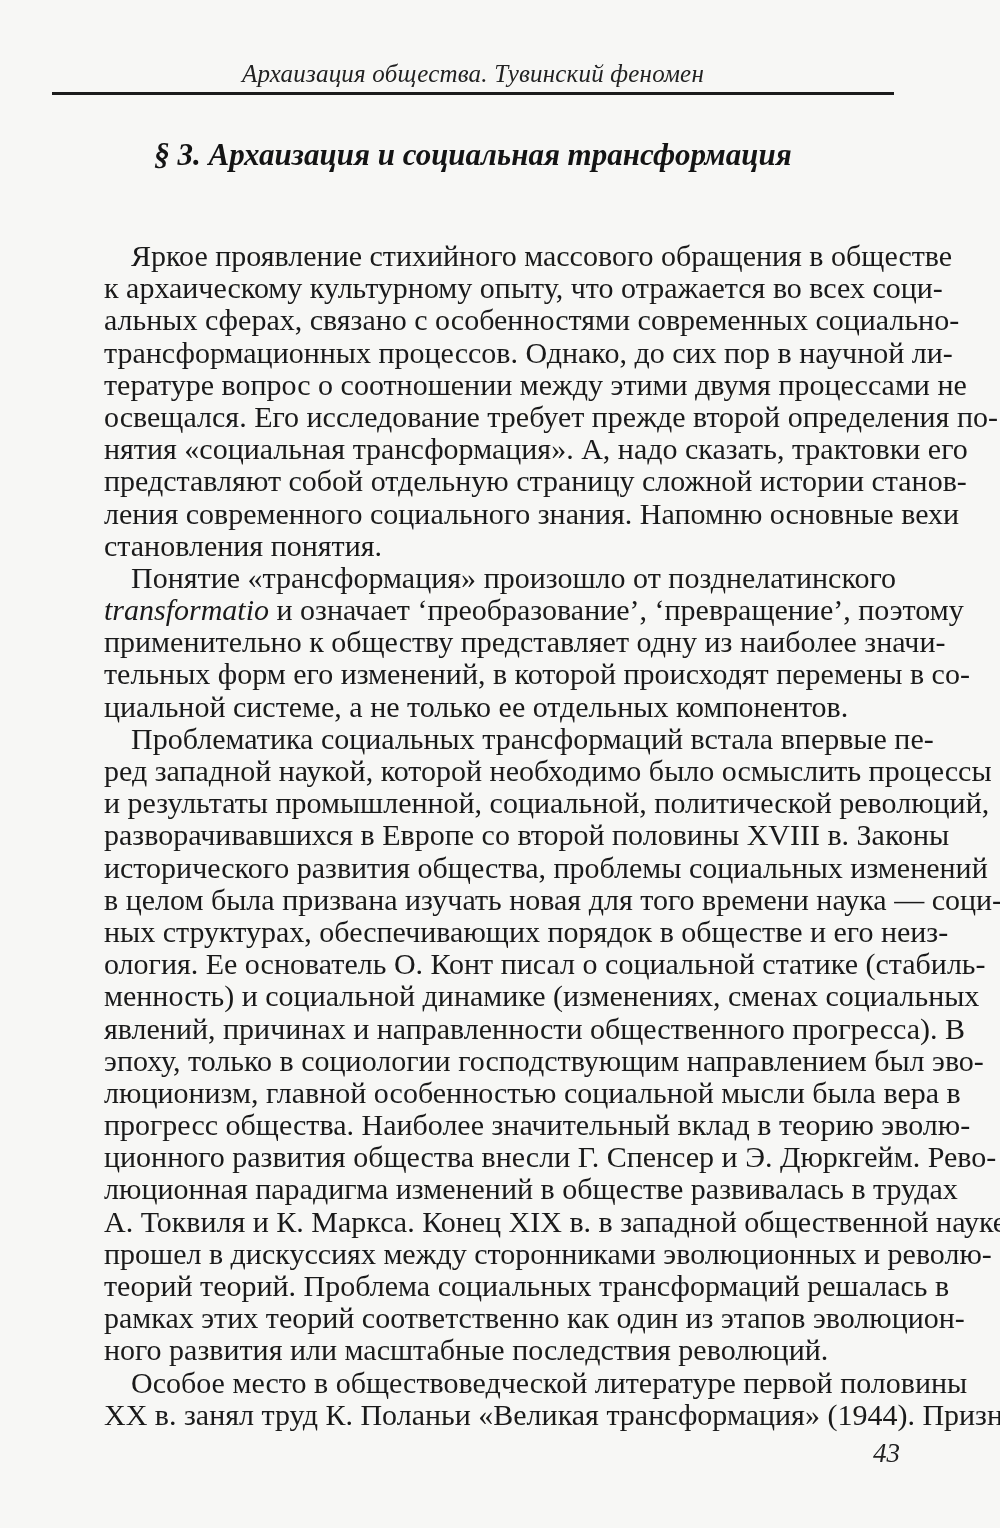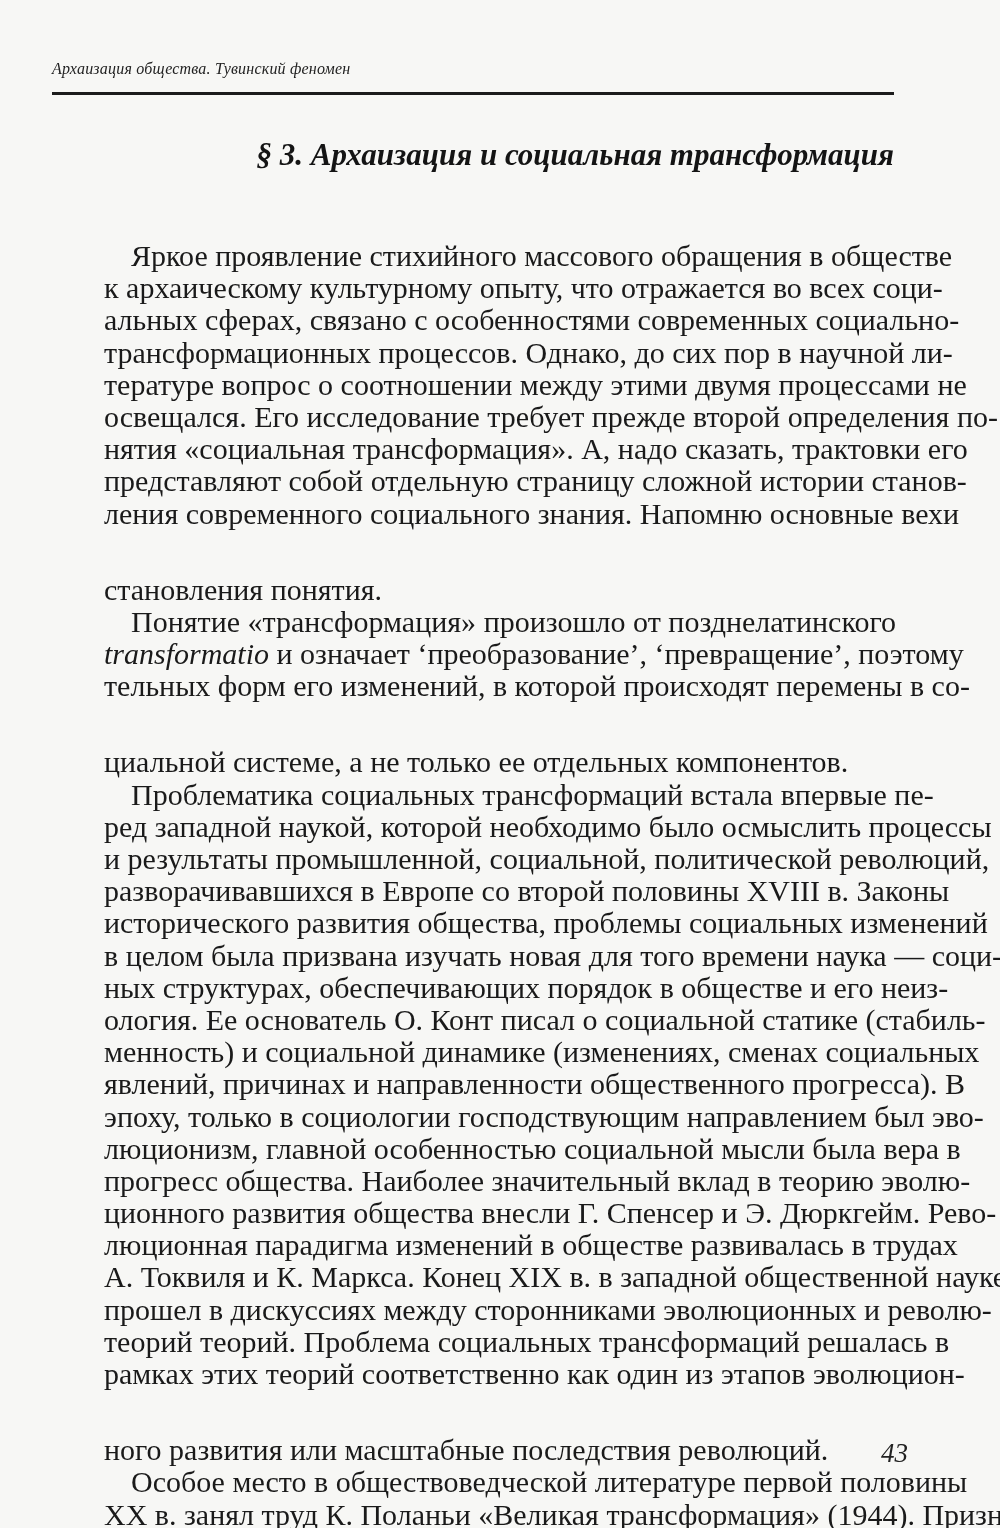--- a/index.html
+++ b/index.html
@@ -3,43 +3,43 @@
 <meta charset="utf-8">
 <style>
   html, body { margin:0; padding:0; }
   body {
     width:1000px; height:1528px; background:#f7f7f5; overflow:hidden;
     font-family:"Liberation Serif", "DejaVu Serif", serif; color:#1a1a1a;
     position:relative;
   }
   .page { position:absolute; left:0; top:0; width:1000px; height:1528px; }
   .running-head {
-    position:absolute; top:60px; left:52px; width:842px; text-align:left;
-    font-style:italic; font-size:16px; letter-spacing:0.2px; color:#222;
+    position:absolute; top:60px; left:52px; width:842px; text-align:center;
+    font-style:italic; font-size:25px; letter-spacing:0.2px; color:#222;
   }
   .head-rule {
     position:absolute; top:92px; left:52px; width:842px; height:3px; background:#1c1c1c;
   }
   .section-title {
-    position:absolute; top:137px; left:52px; width:842px; text-align:right;
+    position:absolute; top:137px; left:52px; width:842px; text-align:center;
     font-style:italic; font-weight:bold; font-size:31px; color:#141414;
   }
   .body-text {
     position:absolute; top:240px; left:104px; width:792px;
     font-size:30px; line-height:32.2px;
   }
   .line {
     display:block; white-space:nowrap; text-align:justify; text-align-last:justify;
     height:32.2px;
   }
-  .line.last { text-align-last:left;margin-top:44px; }
+  .line.last { text-align-last:left; }
   .line.indent { padding-left:27px; }
   .it { font-style:italic; }
   .page-number {
-    position:absolute; top:1438px; right:92px; font-style:italic; font-size:27px; color:#222;
+    position:absolute; top:1438px; right:100px; font-style:italic; font-size:27px; color:#222;
   }
 </style>
 </head>
 <body>
 
 <div class="page">
   <div class="running-head">Архаизация общества. Тувинский феномен</div>
   <div class="head-rule"></div>
   <div class="section-title">§ 3. Архаизация и социальная трансформация</div>
 
@@ -54,20 +54,21 @@
       <span class="line">освещался. Его исследование требует прежде второй определения по-</span>
       <span class="line">нятия «социальная трансформация». А, надо сказать, трактовки его</span>
       <span class="line">представляют собой отдельную страницу сложной истории станов-</span>
       <span class="line">ления современного социального знания. Напомню основные вехи</span>
       <span class="line last">становления понятия.</span>
     </div>
 
     <div>
       <span class="line indent">Понятие «трансформация» произошло от позднелатинского</span>
       <span class="line"><span class="it">transformatio</span> <span>и означает ‘преобразование’, ‘превращение’, поэтому</span></span>
+      <span class="line">применительно к обществу представляет одну из наиболее значи-</span>
       <span class="line">тельных форм его изменений, в которой происходят перемены в со-</span>
       <span class="line last">циальной системе, а не только ее отдельных компонентов.</span>
     </div>
 
     <div>
       <span class="line indent">Проблематика социальных трансформаций встала впервые пе-</span>
       <span class="line">ред западной наукой, которой необходимо было осмыслить процессы</span>
       <span class="line">и результаты промышленной, социальной, политической революций,</span>
       <span class="line">разворачивавшихся в Европе со второй половины XVIII в. Законы</span>
       <span class="line">исторического развития общества, проблемы социальных изменений</span>

